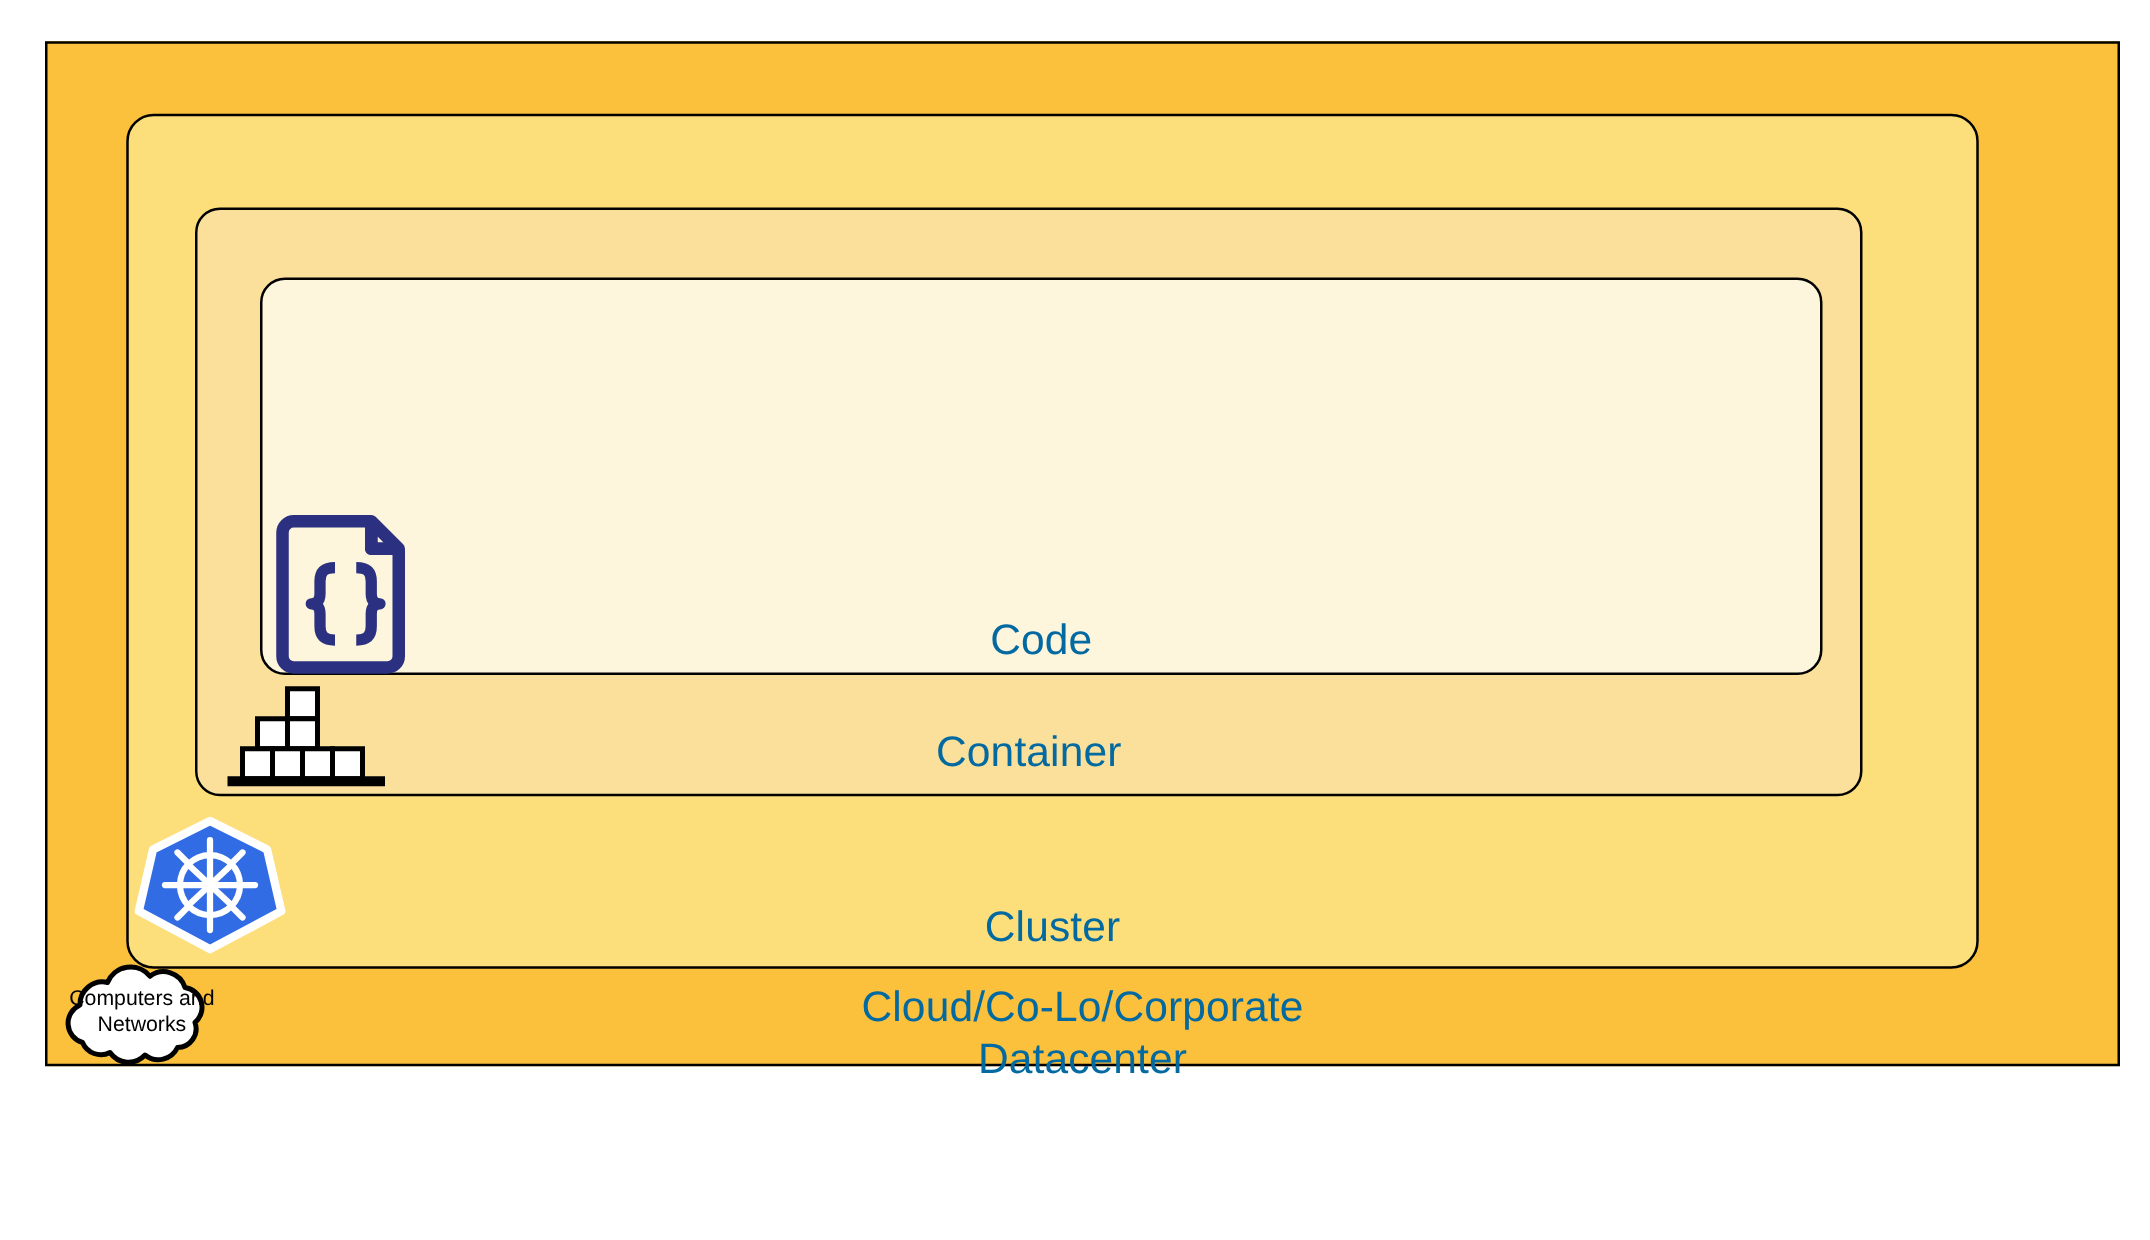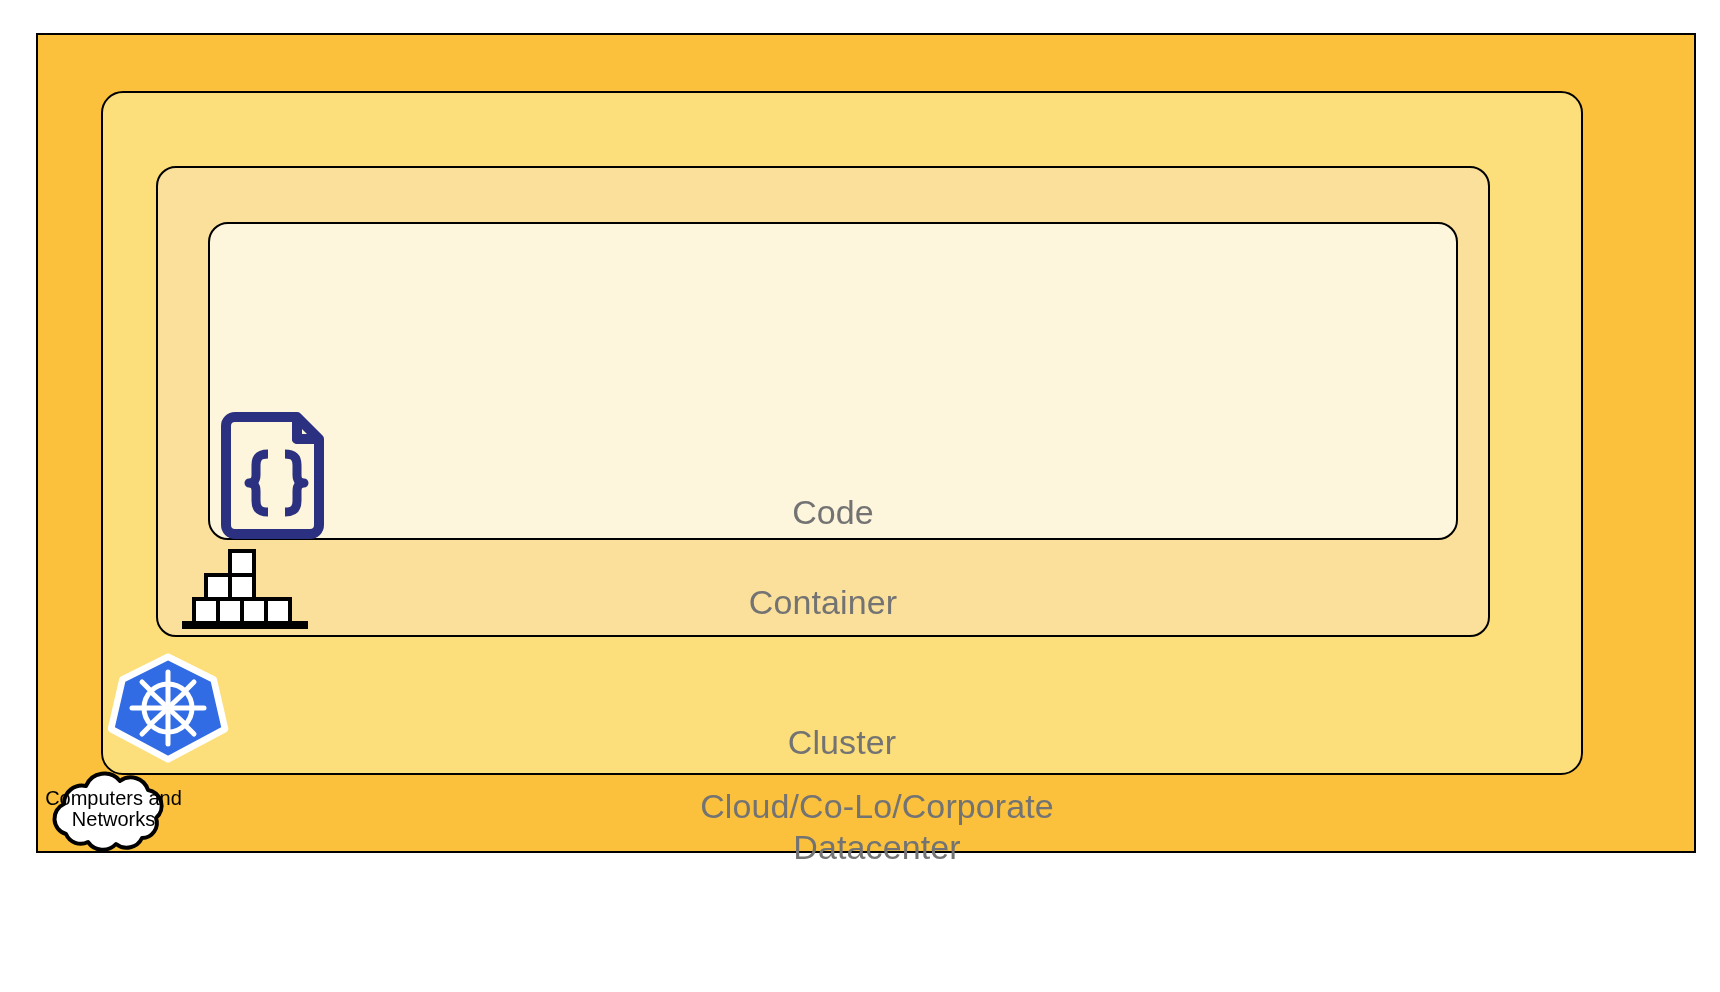--- a/index.html
+++ b/index.html
@@ -63,21 +63,21 @@
     top: 222px;
     width: 1250px;
     height: 318px;
     background: #FDF5DC;
     border-radius: 20px;
   }
 
   
   .layer-label {
     position: absolute;
-    color: #737373;
+    color: #0369a1;
     font-size: 34px;
     line-height: 41px;
     text-align: center;
     white-space: pre-line;
     letter-spacing: 0.1px;
   }
 
   .label-code {
     left: 208px;
     width: 1250px;
@@ -93,21 +93,20 @@
   .label-cluster {
     left: 101px;
     width: 1482px;
     top: 722px;
   }
 
   .label-datacenter {
     left: 36px;
     width: 1660px;
     top: 786px;
-    margin-left: 11px;
   }
 
   
   .icon-slot {
     position: absolute;
   }
 
   .icon-code {
     left: 221px;
     top: 412px;
@@ -142,21 +141,21 @@
     height: 100%;
     overflow: visible;
   }
 
   .cloud-text {
     position: absolute;
     left: 36px;
     top: 788px;
     width: 155px;
     text-align: center;
-    font-size: 20px;
+    font-size: 17px;
     line-height: 21px;
     color: #000000;
     white-space: pre-line;
     pointer-events: none;
   }
 </style>
 </head>
 <body>
 
 <div id="diagram-canvas">

